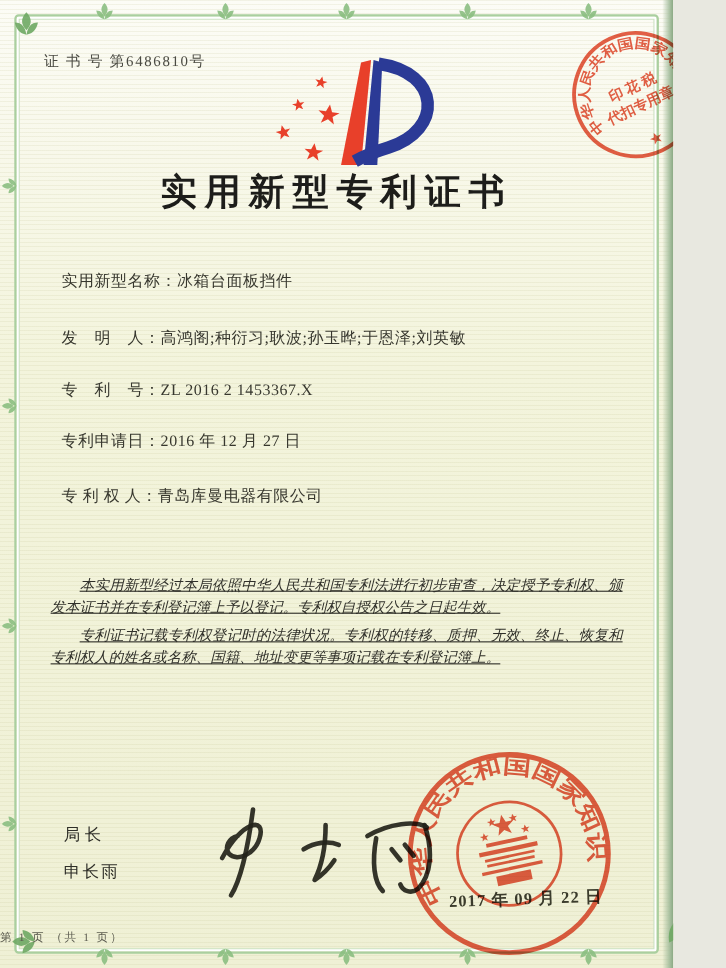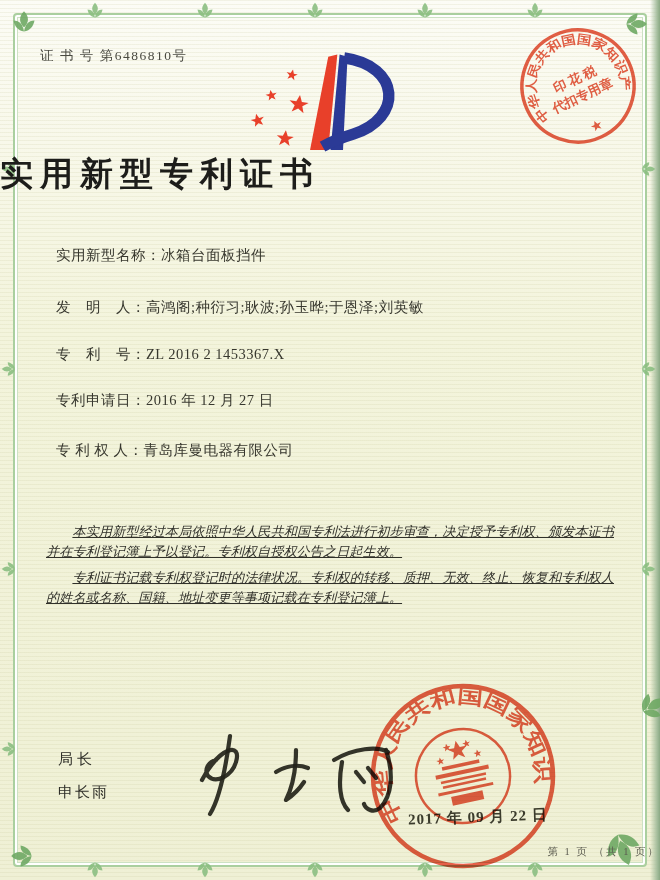--- a/index.html
+++ b/index.html
@@ -1,43 +1,43 @@
 <!DOCTYPE html>
 <html><head>
 <meta charset="utf-8">
 <style>
   html,body{margin:0;padding:0;background:#e8e8e0;}
-  .page{position:relative;width:660px;height:880px;overflow:hidden;
+  .page{position:relative;width:612px;height:880px;overflow:hidden;
     font-family:"Liberation Serif","DejaVu Serif",serif;
     background:linear-gradient(180deg,#fcfcf6 0%,#f8f8ea 16%,#f3f4dc 38%,#eff0d5 100%);}
   .stripes{position:absolute;inset:0;pointer-events:none;
     background:repeating-linear-gradient(180deg,rgba(190,190,140,0.16) 0 1px,transparent 1px 4px);}
   .frame{position:absolute;inset:13px;border:2px solid #aacf9f;border-radius:4px;
     box-shadow:inset 0 0 0 2px #ffffff, inset 0 0 0 3px #cde2c4;}
   .edge-right{position:absolute;top:0;right:0;bottom:0;width:10px;
     background:linear-gradient(90deg,rgba(150,175,140,0) 0%,#9db896 80%,#8aa883 100%);}
   .cert-no{position:absolute;left:40px;top:47px;font-size:13.5px;color:#4a4a42;letter-spacing:1.5px;}
-  .title{position:absolute;left:0;right:0;top:152px;font-size:33px;
+  .title{position:absolute;left:0;right:0;top:152px;text-align:center;font-size:33px;
     font-weight:bold;letter-spacing:7px;color:#1d1d1a;font-family:"DejaVu Serif","Liberation Serif",serif;}
   .field-row{position:absolute;left:56px;font-size:14.5px;color:#37372e;letter-spacing:0.5px;white-space:nowrap;}
   .paras{position:absolute;left:46px;right:46px;top:522px;font-size:13.2px;line-height:1.55;
     color:#30302a;font-style:italic;text-align:justify;}
   .paras p{margin:0 0 5px 0;text-indent:2em;text-decoration:underline;}
   .signoff-title{position:absolute;left:58px;top:750px;font-size:15px;letter-spacing:4px;color:#2e2e28;}
   .signoff-name{position:absolute;left:58px;top:783px;font-size:15px;letter-spacing:2px;color:#2e2e28;text-align:right;}
   .signature{position:absolute;left:150px;top:726px;mix-blend-mode:multiply;}
   .seal{position:absolute;mix-blend-mode:multiply;opacity:.88;}
   .seal-small{left:512px;top:20px;transform:rotate(-25deg);}
   .seal-big{left:363px;top:676px;transform:rotate(-12deg);}
   .seal-text{fill:#e34a2e;font-weight:bold;font-family:"Liberation Serif",serif;}
   .seal-shape{fill:#e34a2e;}
   .seal-line{stroke:#e34a2e;fill:none;}
   .seal-date{position:absolute;left:378px;top:808px;width:200px;text-align:center;font-size:15px;
     font-weight:bold;color:#3f3f35;letter-spacing:1px;transform:rotate(-2deg);mix-blend-mode:multiply;}
-  .footer{position:absolute;left:0;right:0;top:845px;text-align:right;font-size:10.5px;
+  .footer{position:absolute;left:0;right:0;top:845px;text-align:left;font-size:10.5px;
     color:#5c5c50;letter-spacing:2px;}
   .orn{position:absolute;fill:#8cbf82;opacity:.9;}
   .orn.dark{fill:#6fa964;}
   .sig-stroke{stroke:#26261f;stroke-width:4.2;fill:none;stroke-linecap:round;stroke-linejoin:round;opacity:.92;}
 </style>
 </head>
 <body>
 
 <div class="page">
 

